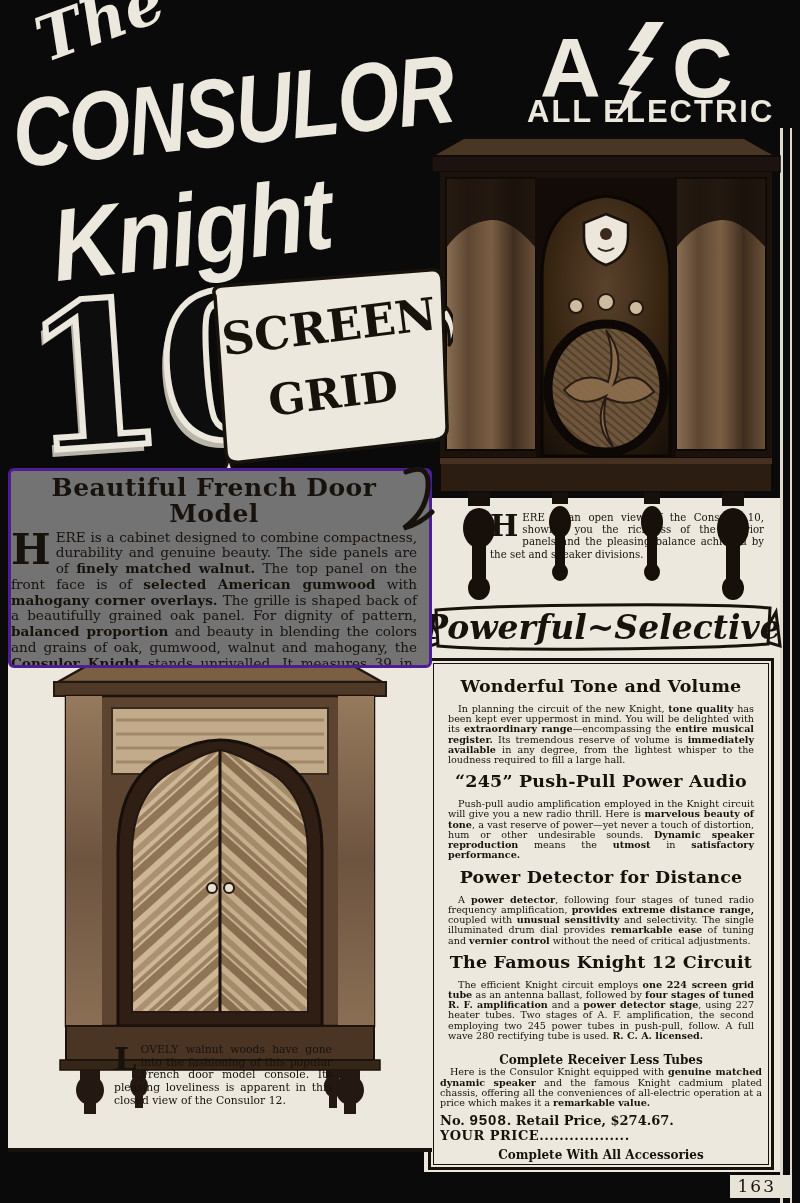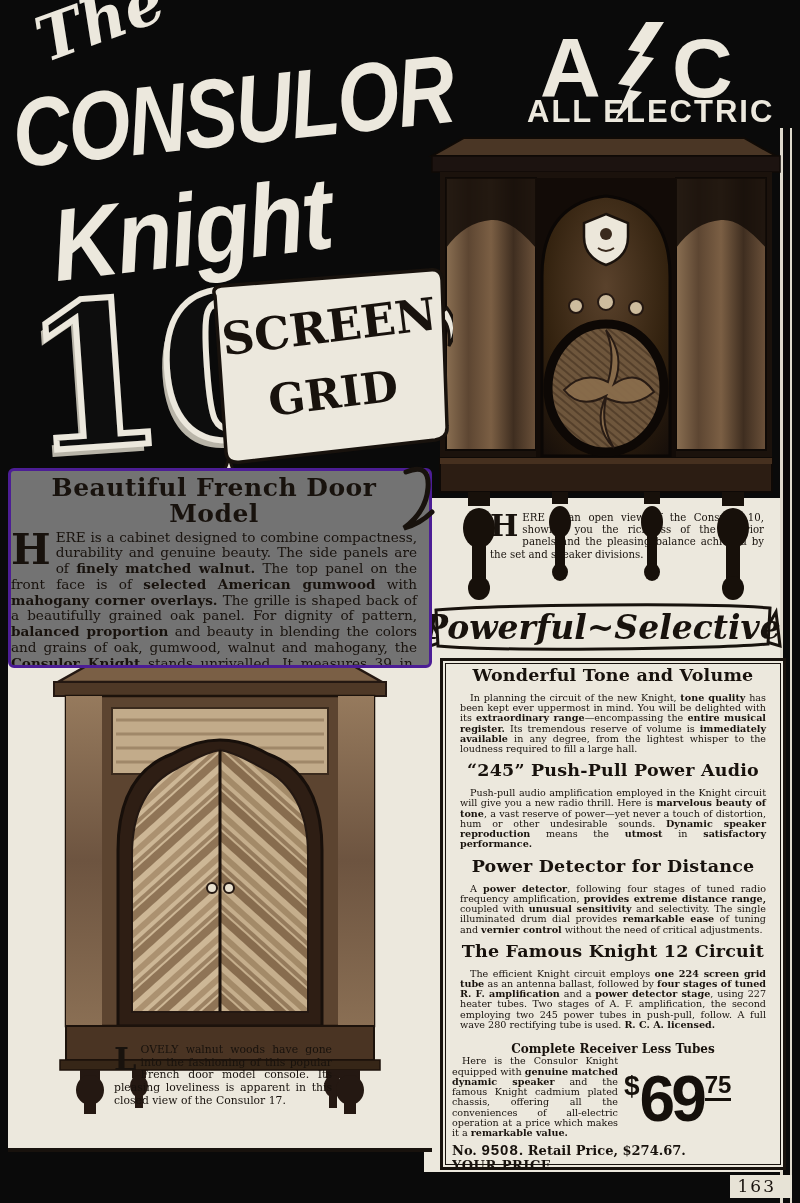--- a/index.html
+++ b/index.html
@@ -72,23 +72,23 @@
   .right-region{
     left:424px;top:498px;width:356px;height:674px;background:#ece8dd;z-index:1;
   }
   .open-caption{
     position:absolute;left:66px;top:14px;width:274px;
     font-size:10.2px;line-height:1.2;text-align:justify;z-index:4;
   }
   .open-caption .dropcap{font-size:30px;margin:2px 4px 0 0;}
   .ribbon{position:absolute;left:-2px;top:100px;z-index:5;}
   .sections-panel{
-    position:absolute;left:16px;top:160px;width:346px;height:512px;
+    position:absolute;left:4px;top:160px;width:346px;height:512px;
     border:3px solid #18120d;box-sizing:border-box;background:#ece8dd;
-    padding:3px 9px;overflow:hidden;z-index:3;
+    padding:14px 9px;overflow:hidden;z-index:3;
   }
   .sections-panel::before{
     content:"";position:absolute;inset:2px;border:1.5px solid #18120d;pointer-events:none;
   }
   .sec h3{
     margin:3px 0 1px 0;text-align:center;font-size:17.5px;font-weight:bold;
     line-height:1.02;letter-spacing:.2px;
   }
   .sec p{
     margin:8px;font-size:9.6px;line-height:1.07;text-align:justify;
@@ -260,23 +260,20 @@
       <p><span>A </span><span class="rb">power detector</span><span>, following four stages of tuned radio frequency amplification, </span><span class="rb">provides extreme distance range,</span><span> coupled with </span><span class="rb">unusual sensitivity</span><span> and selectivity.  The single illuminated drum dial provides </span><span class="rb">remarkable ease</span><span> of tuning and </span><span class="rb">vernier control</span><span> without the need of critical adjustments.</span></p>
     </div>
 
     <div class="sec">
       <h3>The Famous Knight 12 Circuit</h3>
       <p><span>The efficient Knight circuit employs </span><span class="rb">one 224 screen grid tube</span><span> as an antenna ballast, followed by </span><span class="rb">four stages of tuned R. F. amplification</span><span> and a </span><span class="rb">power detector stage</span><span>, using 227 heater tubes.  Two stages of A. F. amplification, the second employing two 245 power tubes in push-pull, follow.  A full wave 280 rectifying tube is used.  </span><span class="rb">R. C. A. licensed.</span></p>
     </div>
 
     <div class="offer">
       <h3>Complete Receiver Less Tubes</h3>
-      <div class="price">
-        <span class="d">$</span><span class="main">69</span><span class="cents">75</span>
-      </div>
       <p class="sec-p" style="margin:0;font-size:9.6px;line-height:1.07;text-align:justify;text-indent:10px;"><span>Here is the Consulor Knight equipped with </span><span class="rb">genuine matched dynamic speaker</span><span> and the famous Knight cadmium plated chassis, offering all the conveniences of all-electric operation at a price which makes it a </span><span class="rb">remarkable value.</span></p>
       <div class="order-line">
         <span>No. </span><span class="order-num">9508</span><span>. Retail Price, $274.67.</span>
       </div>
       <div class="your-price">
         <span>YOUR PRICE</span><span>..................</span>
       </div>
     </div>
 
     <div class="offer">
@@ -353,17 +350,17 @@
         </g>
       <g>
           <rect x="320" y="420" width="20" height="10"></rect>
           <ellipse cx="330" cy="440" rx="14" ry="15"></ellipse>
           <rect x="324" y="452" width="12" height="12"></rect>
         </g>
     </g>
   </svg>
 
   <div class="closed-caption">
-    <span class="dropcap">L</span><span>OVELY walnut woods have gone into the fashioning of this popular French door model console.  Its pleasing loveliness is apparent in this closed view of the Consulor 17.</span>
+    <span class="dropcap">L</span><span>OVELY walnut woods have gone into the fashioning of this popular French door model console.  Its pleasing loveliness is apparent in this closed view of the Consulor 12.</span>
   </div>
 </div>
 
 <div class="abs page-number">163</div>
 
 </body></html>

